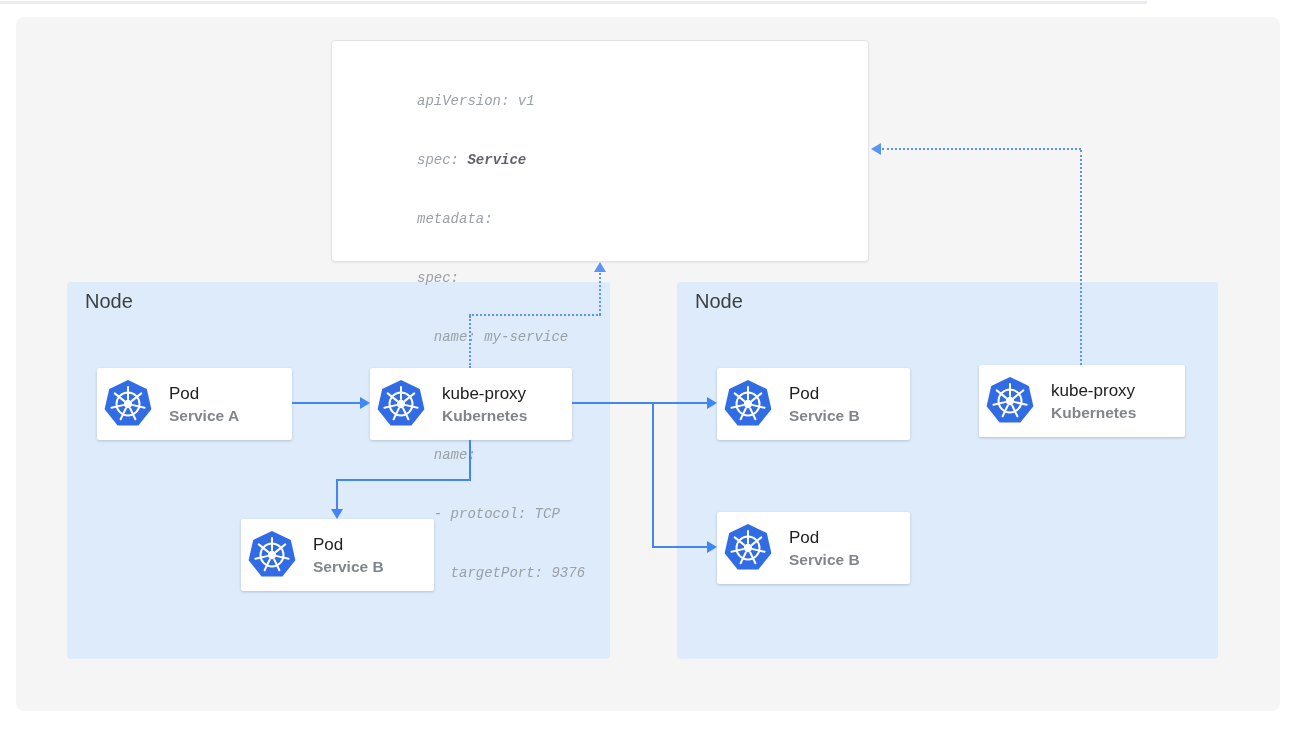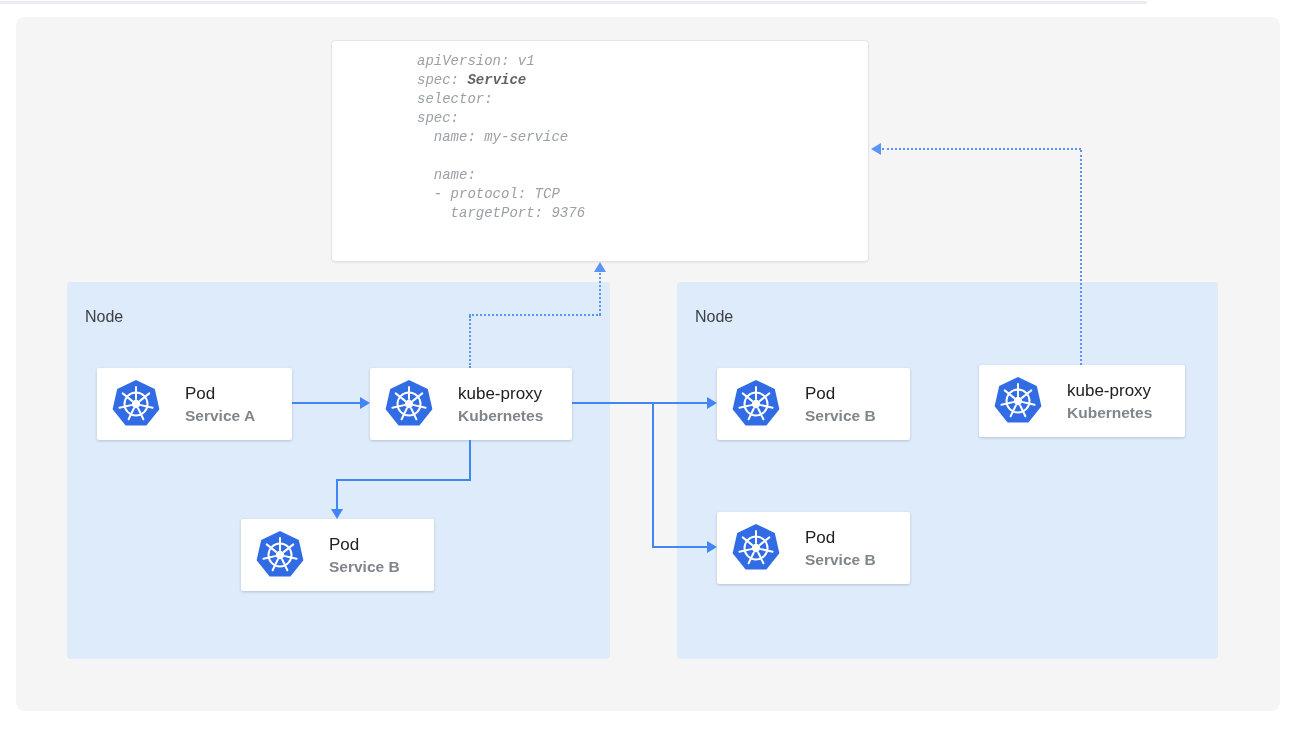--- a/index.html
+++ b/index.html
@@ -14,29 +14,29 @@
   body{font-family:"Liberation Sans", sans-serif;position:relative;}
   .canvas{position:absolute;left:0;top:0;width:1296px;height:729px;}
   .abs{position:absolute;}
   .top-line{left:0;top:1px;width:1147px;height:3px;background:var(--top-line);}
   .panel{left:16px;top:17px;width:1264px;height:694px;background:var(--panel-bg);border-radius:8px;}
   .yaml-card{left:331px;top:40px;width:538px;height:222px;background:var(--card-bg);
     border:1px solid var(--card-border);border-radius:4px;box-shadow:0 1px 2px rgba(0,0,0,0.06);
     padding:11px 0 0 85px;}
   .yaml-code{font-family:"Liberation Mono", monospace;font-style:italic;font-size:14px;
     line-height:19px;color:var(--yaml-regular);}
-  .yline{white-space:pre;}
+  .yline{white-space:pre;margin-top:40px;}
   .yb{font-weight:700;color:var(--yaml-bold);}
   .node{background:var(--node-bg);border-radius:4px;}
-  .node-label{position:absolute;left:18px;top:26px;font-size:16px;color:var(--node-label);}
+  .node-label{position:absolute;left:18px;top:8px;font-size:20px;color:var(--node-label);}
   .node-left{left:67px;top:282px;width:543px;height:377px;}
   .node-right{left:677px;top:282px;width:541px;height:377px;}
   .card{height:72px;background:var(--card-bg);border-radius:2px;
     box-shadow:0 1px 3px rgba(0,0,0,0.18);display:flex;align-items:center;
-    padding-left:14px;gap:24px;}
+    padding-left:6px;gap:16px;}
   .card-title{font-size:17px;color:var(--title-text);line-height:23px;}
   .card-subtitle{font-size:15.5px;color:var(--subtitle-text);line-height:21px;font-weight:bold;}
   .k8s-logo{width:50px;height:50px;flex:0 0 50px;display:block;}
   .seg{background:var(--arrow);}
   .dseg-h{height:0;border-top:2px dotted var(--dotted-arrow);}
   .dseg-v{width:0;border-left:2px dotted var(--dotted-arrow);}
   .ah{width:0;height:0;}
   .ah-right{border-top:6px solid transparent;border-bottom:6px solid transparent;border-left:10px solid var(--arrow);}
   .ah-down{border-left:6px solid transparent;border-right:6px solid transparent;border-top:10px solid var(--arrow);}
   .ah-up{border-left:6px solid transparent;border-right:6px solid transparent;border-bottom:10px solid var(--dotted-arrow);}
@@ -73,21 +73,21 @@
     <span class="node-label">Node</span>
   </div>
   <div class="abs node node-right">
     <span class="node-label">Node</span>
   </div>
 
   <div class="abs yaml-card">
     <div class="yaml-code">
       <div class="yline">apiVersion: v1</div>
       <div class="yline"><span>spec: </span><span class="yb">Service</span></div>
-      <div class="yline">selector:</div>
+      <div class="yline">metadata:</div>
       <div class="yline">spec:</div>
       <div class="yline">  name: my-service</div>
       <div class="yline"><span>  </span></div>
       <div class="yline">  name:</div>
       <div class="yline">  - protocol: TCP</div>
       <div class="yline">    targetPort: 9376</div>
     </div>
   </div>
 
   <div class="abs card" style="left:97px;top:368px;width:195px;">

